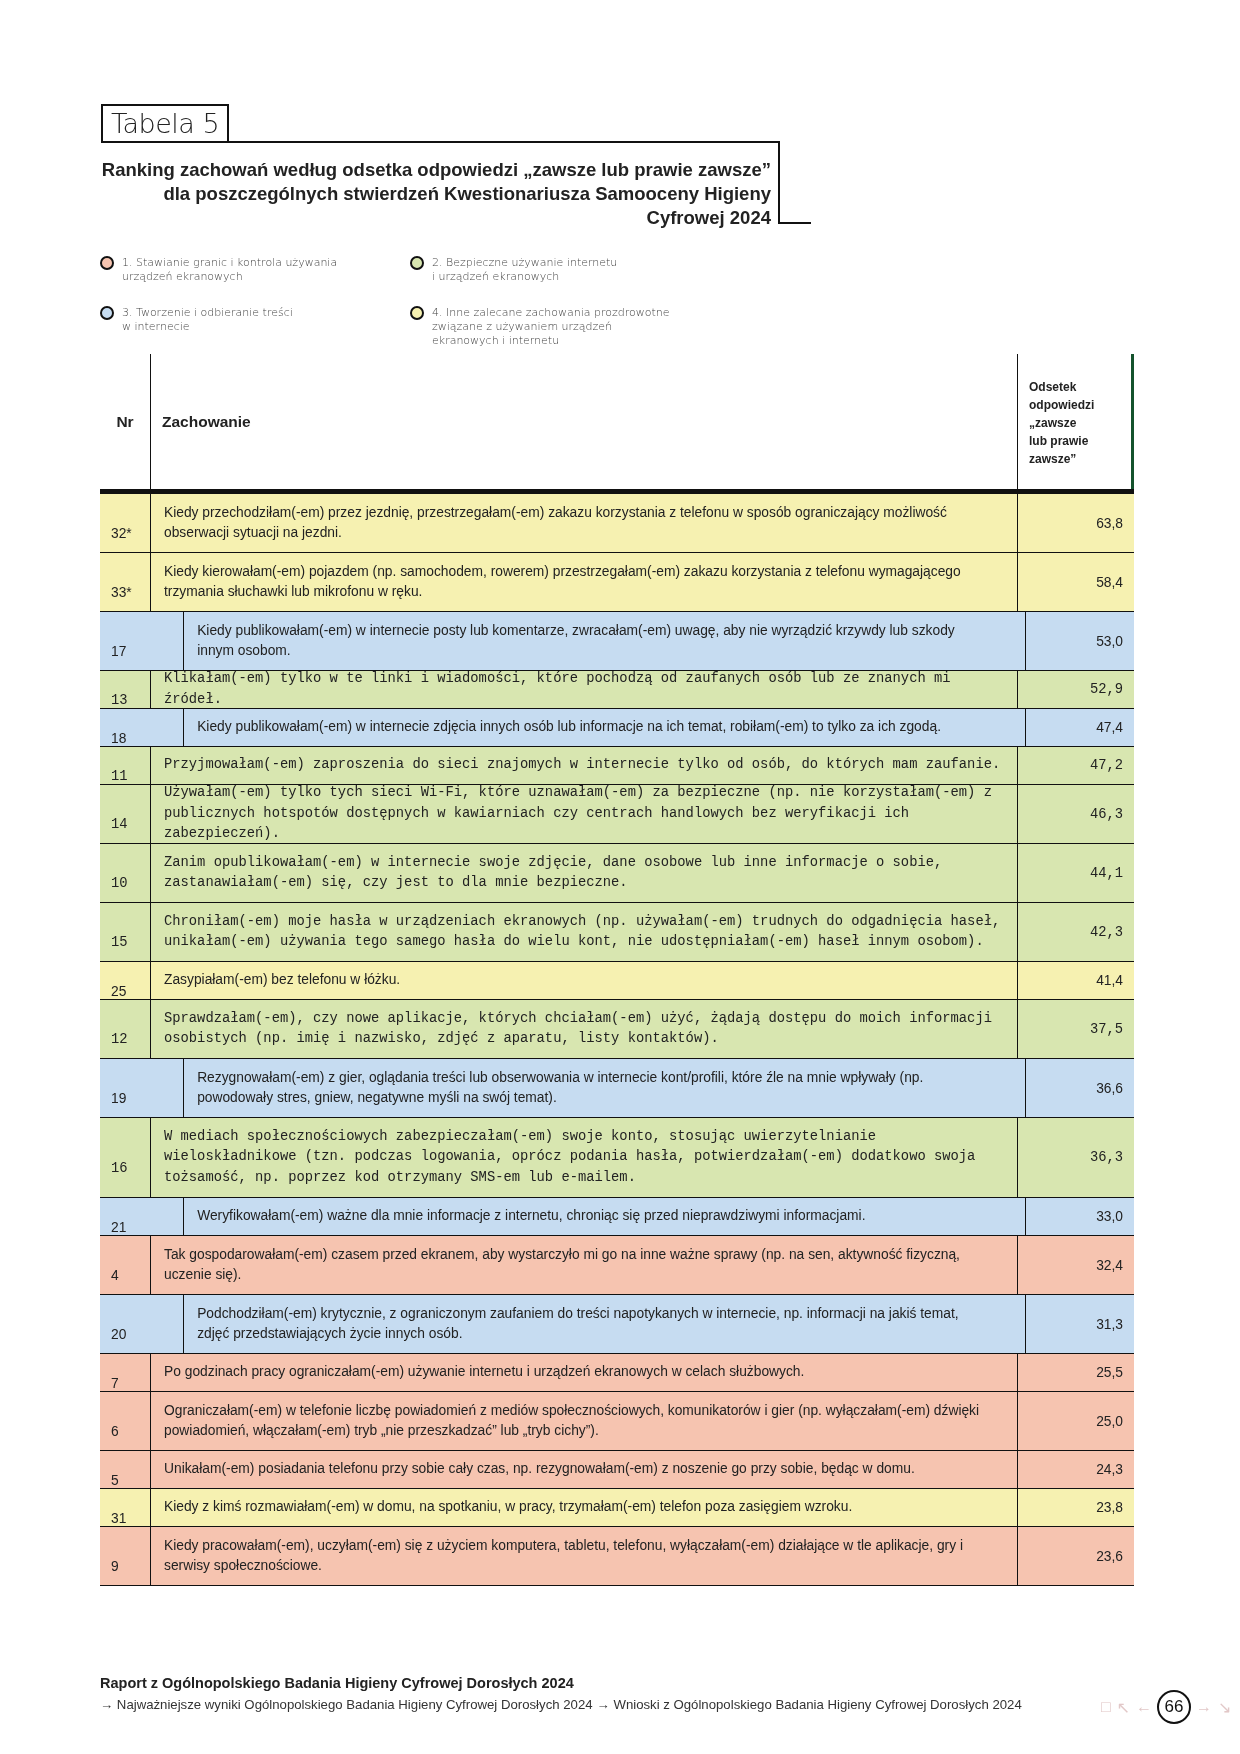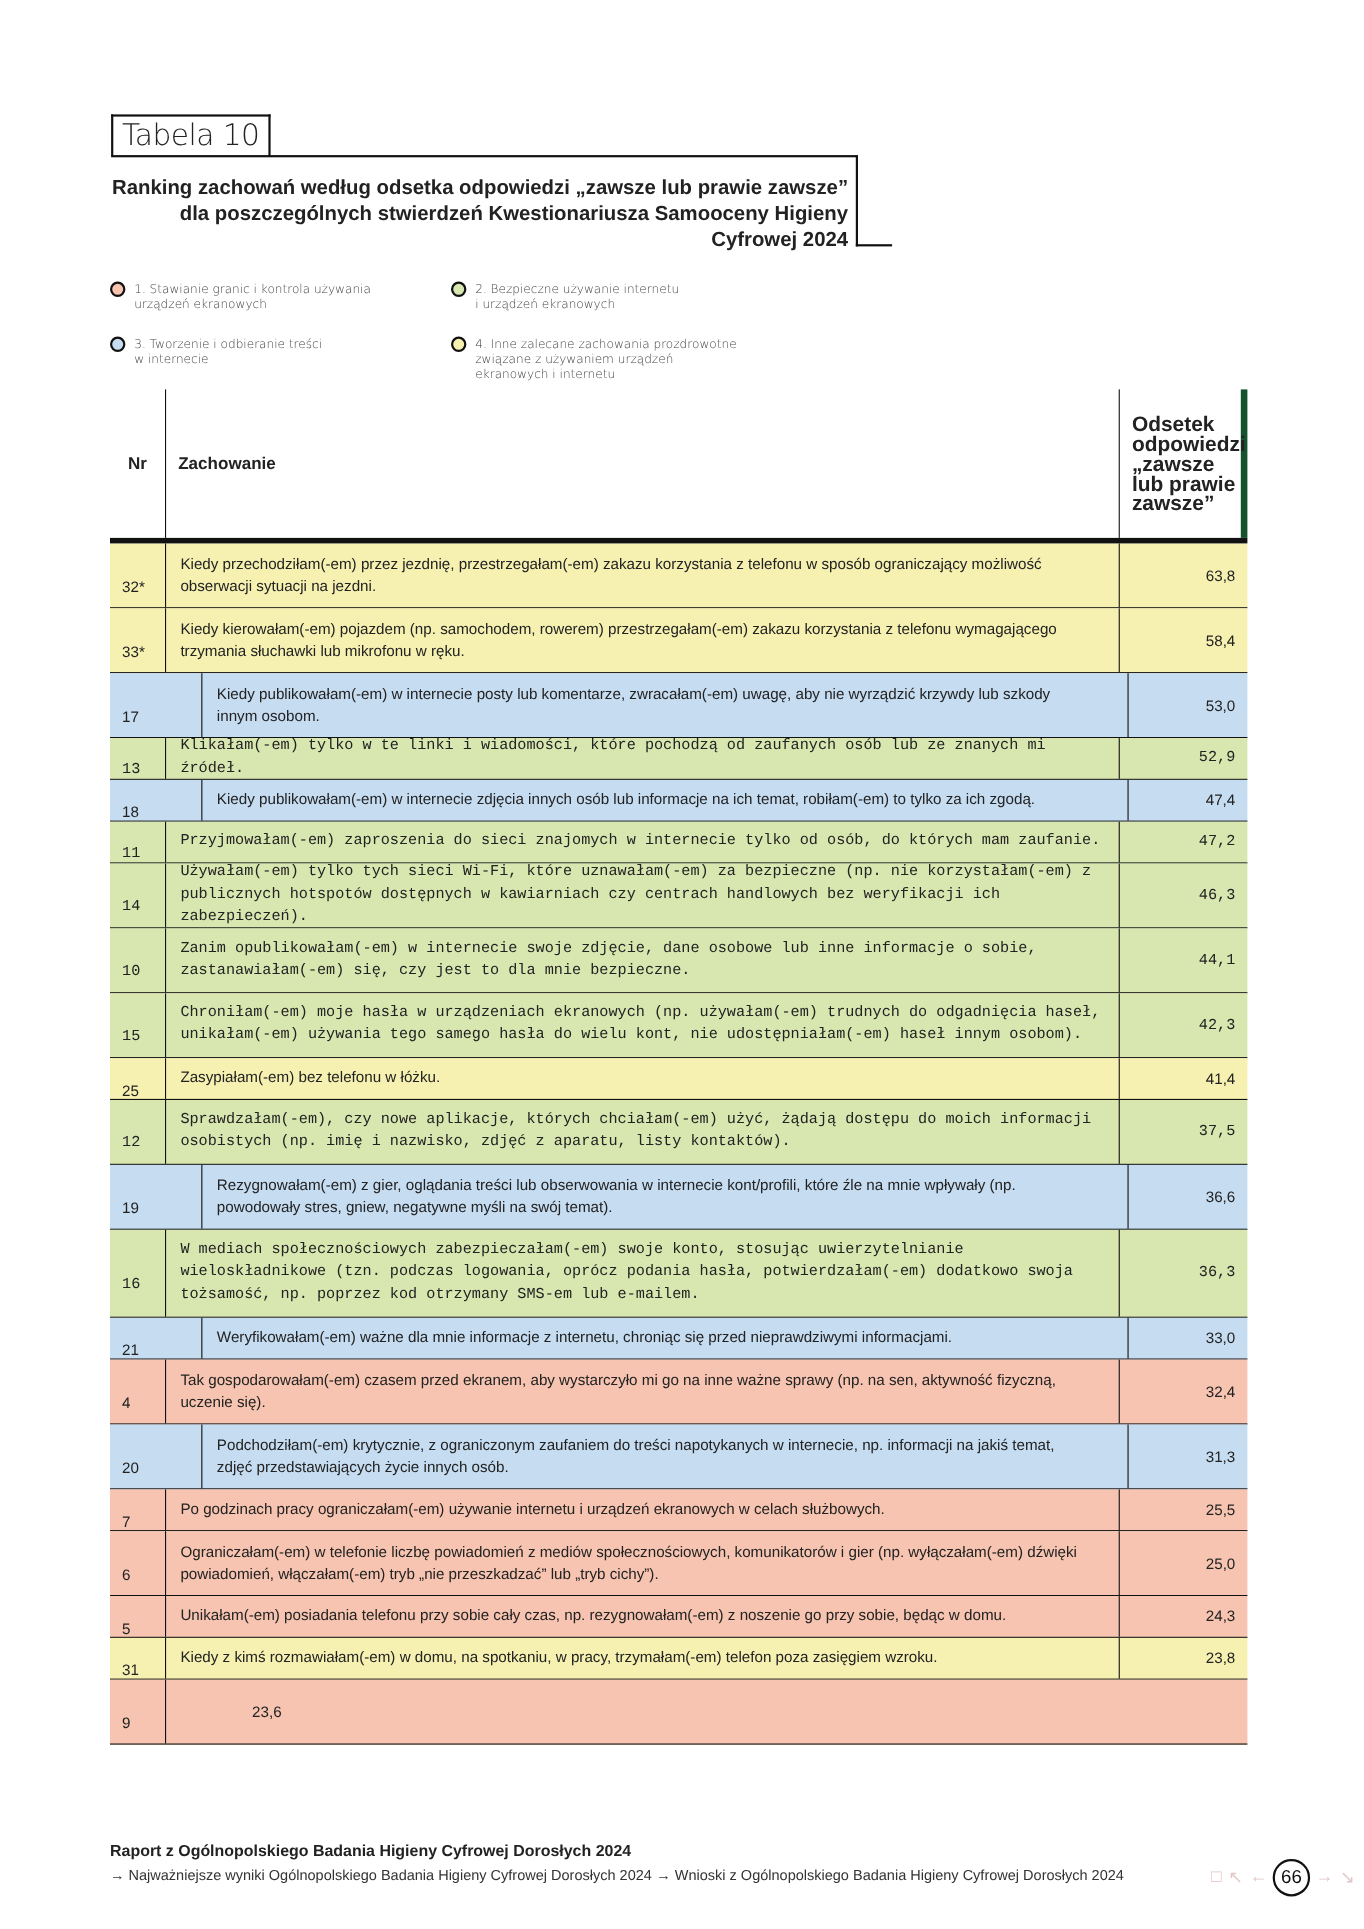--- a/index.html
+++ b/index.html
@@ -24,21 +24,21 @@
     .legend { position: absolute; left: 100px; top: 256px; width: 600px; height: 100px; }
     .legend-item { position: absolute; display: flex; align-items: flex-start; font-size: 11.5px; line-height: 14px; color: #444; font-family: "DejaVu Sans", sans-serif; font-weight: 300; }
     .legend-item .dot { width: 14px; height: 14px; border: 2px solid #111; border-radius: 50%; margin-right: 8px; margin-top: 0px; flex-shrink: 0; }
     .legend-item .txt { white-space: pre-line; font-size: 11px; }
 
     .table-wrap { position: absolute; left: 100px; top: 354px; width: 1034px; }
     .thead { position: relative; height: 140px; display: flex; border-bottom: 5px solid #111; }
     .th { font-size: 15.5px; font-weight: bold; color: #222; }
     .th-nr { width: 50px; display: flex; align-items: center; justify-content: center; padding-top: 0px; }
     .th-beh { width: 867px; border-left: 1.5px solid #111; display: flex; align-items: center; padding-left: 11px; }
-    .th-pct { width: 117px; border-left: 1.5px solid #111; border-right: 6px solid #14532d; padding: 24px 0 0 11px; line-height: 18px; white-space: pre-line; font-size: 19px; }
+    .th-pct { width: 117px; border-left: 1.5px solid #111; border-right: 3px solid #14532d; padding: 24px 0 0 11px; line-height: 18px; white-space: pre-line; font-size: 12px; }
 
     .row { display: flex; border-bottom: 1.5px solid #111; font-size: 13.8px; color: #222; }
     .row .c-nr { width: 50px; display: flex; align-items: center; padding-left: 11px; margin-top: 21px; }
     .row .c-beh { width: 867px; border-left: 1.5px solid #111; padding: 7px 13px; line-height: 20.5px; display: flex; align-items: center; }
     .row .c-pct { width: 117px; border-left: 1.5px solid #111; display: flex; align-items: center; justify-content: flex-end; padding-right: 11px; }
     .row.cat-1 { background: #f6c4b0; }
     .row.cat-2 { background: #d8e6b0; font-family: Liberation Mono, monospace; }
     .row.cat-3 { background: #c6dcf1; gap: 36px; }
     .row.cat-4 { background: #f6f1b1; }
     .row.h1 { height: 38px; }
@@ -49,21 +49,21 @@
     .footer-title { font-size: 14.5px; font-weight: bold; color: #222; }
     .footer-links { margin-top: 6px; font-size: 13.2px; color: #333; display: flex; }
     .footer-links span { margin-right: 4px; }
     .pager { position: absolute; left: 1098px; top: 1690px; display: flex; align-items: center; font-size: 16px; color: #e2c8c8; }
     .pager span { margin: 0 3px; }
     .page-num { width: 34px; height: 34px; border: 2px solid #111; border-radius: 50%; display: flex; align-items: center; justify-content: center; font-size: 17px; color: #111; font-weight: 500; margin: 0 2px; }
   </style>
 </head>
 <body>
 
-<div class="table-label">Tabela 10</div>
+<div class="table-label">Tabela 5</div>
 <div class="title-frame-top"></div>
 <div class="title-frame-right"></div>
 <div class="title-frame-tail"></div>
 <div class="page-title">Ranking zachowań według odsetka odpowiedzi „zawsze lub prawie zawsze” dla poszczególnych stwierdzeń Kwestionariusza Samooceny Higieny Cyfrowej 2024</div>
 
 <div class="legend">
   <div class="legend-item" style="left:0;top:0;">
     <span class="dot" style="background:#f6c4b0"></span>
     <span class="txt">1. Stawianie granic i kontrola używania
 urządzeń ekranowych</span>
@@ -192,20 +192,21 @@
         <div class="c-beh">Unikałam(-em) posiadania telefonu przy sobie cały czas, np. rezygnowałam(-em) z noszenie go przy sobie, będąc w domu.</div>
         <div class="c-pct">24,3</div>
       </div>
       <div class="row cat-4 h1">
         <div class="c-nr">31</div>
         <div class="c-beh">Kiedy z kimś rozmawiałam(-em) w domu, na spotkaniu, w pracy, trzymałam(-em) telefon poza zasięgiem wzroku.</div>
         <div class="c-pct">23,8</div>
       </div>
       <div class="row cat-1 h2">
         <div class="c-nr">9</div>
+        <div class="c-beh">Kiedy pracowałam(-em), uczyłam(-em) się z użyciem komputera, tabletu, telefonu, wyłączałam(-em) działające w tle aplikacje, gry i serwisy społecznościowe.</div>
         <div class="c-pct">23,6</div>
       </div>
     </div>
 </div>
 
 <div class="footer">
   <div class="footer-title">Raport z Ogólnopolskiego Badania Higieny Cyfrowej Dorosłych 2024</div>
   <div class="footer-links">
     <span>→ Najważniejsze wyniki Ogólnopolskiego Badania Higieny Cyfrowej Dorosłych 2024</span>
     <span>→ Wnioski z Ogólnopolskiego Badania Higieny Cyfrowej Dorosłych 2024</span>

